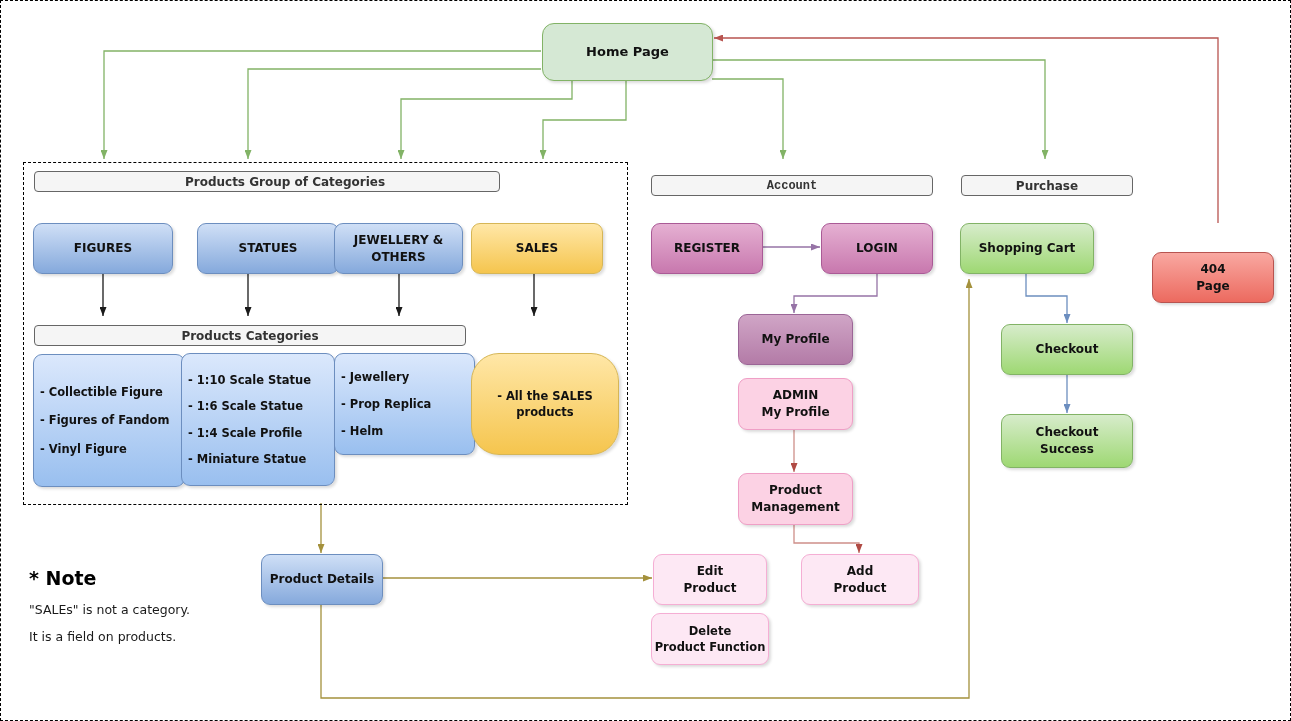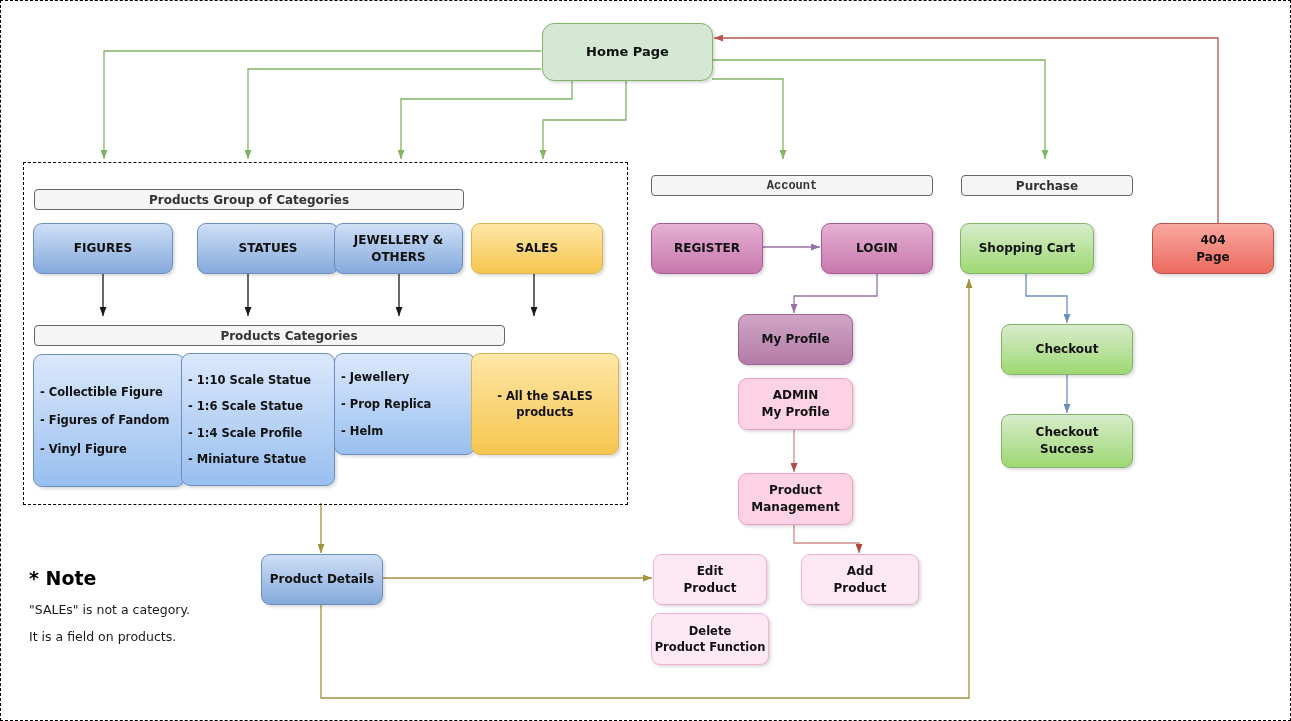--- a/index.html
+++ b/index.html
@@ -23,21 +23,21 @@
   .dashed-box{position:absolute;z-index:2;border:1px dashed #000;background:transparent;}
   .home{background:#d5e8d4;border:1px solid #82b366;border-radius:12px;font-size:13px;}
   .blue{background:linear-gradient(#cfdff6,#85a9dc);border:1px solid #6c8ebf;}
   .blue-light{background:linear-gradient(#dbe8fc,#99bfef);border:1px solid #6c8ebf;}
   .yellow{background:linear-gradient(#ffe7a7,#f5c54e);border:1px solid #d6b656;}
   .green-grad{background:linear-gradient(#d7eccb,#9ed873);border:1px solid #82b366;}
   .magenta{background:linear-gradient(#e5b0d2,#c878ae);border:1px solid #aa5a96;}
   .purple-grad{background:linear-gradient(#d0a5c6,#b37ba7);border:1px solid #9b6596;}
   .pink-strong{background:#fcd2e4;border:1px solid #ef9fc6;}
   .pink-light{background:#fde8f4;border:1px solid #f5aed4;}
-  .red-grad{background:linear-gradient(#f9a8a1,#ec6a5f);border:1px solid #b85450;}
+  .red-grad{background:linear-gradient(#f9a8a1,#ec6a5f);border:1px solid #b85450;margin-top:29px;}
   .list-box{flex-direction:column;align-items:flex-start;text-align:left;
     justify-content:center;gap:12px;padding:0 6px;font-size:11.5px;}
   .list-box .item{white-space:nowrap;}
   .note-heading{position:absolute;z-index:2;font-weight:bold;font-size:19px;color:#000;}
   .note-line{position:absolute;z-index:2;font-size:12.5px;color:#1a1a1a;}
 </style>
 </head>
 <body>
 
 <div id="canvas">
@@ -89,59 +89,59 @@
       <path stroke="#b85450" marker-end="url(#ah-red)" d="M1217,222 V37 H713"></path>
     </g>
   </svg>
 
   <div class="node home" style="left:541px;top:22px;width:169px;height:56px;">
     <span>Home Page</span>
   </div>
 
   <div class="dashed-box" style="left:22px;top:161px;width:603px;height:341px;"></div>
 
-  <div class="hdr" style="left:33px;top:188px;width:428px;height:19px;">
+  <div class="hdr" style="left:33px;top:170px;width:428px;height:19px;padding-left:36px;">
     <span>Products Group of Categories</span>
   </div>
 
   <div class="node blue" style="left:32px;top:222px;width:138px;height:49px;">
     <span>FIGURES</span>
   </div>
   <div class="node blue" style="left:180px;top:222px;width:140px;height:49px;margin-left:16px;">
     <span>STATUES</span>
   </div>
   <div class="node blue" style="left:333px;top:222px;width:127px;height:49px;">
     <span>JEWELLERY &amp;
 OTHERS</span>
   </div>
   <div class="node yellow" style="left:470px;top:222px;width:130px;height:49px;">
     <span>SALES</span>
   </div>
 
-  <div class="hdr" style="left:33px;top:324px;width:430px;height:19px;padding-left:39px;">
+  <div class="hdr" style="left:33px;top:324px;width:430px;height:19px;">
     <span>Products Categories</span>
   </div>
 
   <div class="node blue-light list-box" style="left:32px;top:353px;width:138px;height:131px;">
     <span class="item">- Collectible Figure</span>
     <span class="item">- Figures of Fandom</span>
     <span class="item">- Vinyl Figure</span>
   </div>
   <div class="node blue-light list-box" style="left:180px;top:352px;width:140px;height:131px;gap:10px;">
     <span class="item">- 1:10 Scale Statue</span>
     <span class="item">- 1:6 Scale Statue</span>
     <span class="item">- 1:4 Scale Profile</span>
     <span class="item">- Miniature Statue</span>
   </div>
   <div class="node blue-light list-box" style="left:333px;top:352px;width:127px;height:100px;gap:11px;">
     <span class="item">- Jewellery</span>
     <span class="item">- Prop Replica</span>
     <span class="item">- Helm</span>
   </div>
-  <div class="node yellow" style="left:470px;top:352px;width:130px;height:100px;font-size:11.5px;padding:0 8px;">
+  <div class="node yellow" style="left:470px;top:352px;width:130px;height:100px;font-size:11.5px;padding:0 8px;border-radius:28px;">
     <span>- All the SALES products</span>
   </div>
 
   <div class="hdr" style="left:650px;top:174px;width:280px;height:19px;font-family:Liberation Mono, monospace;">
     <span>Account</span>
   </div>
   <div class="node magenta" style="left:650px;top:222px;width:110px;height:49px;">
     <span>REGISTER</span>
   </div>
   <div class="node magenta" style="left:820px;top:222px;width:110px;height:49px;">

